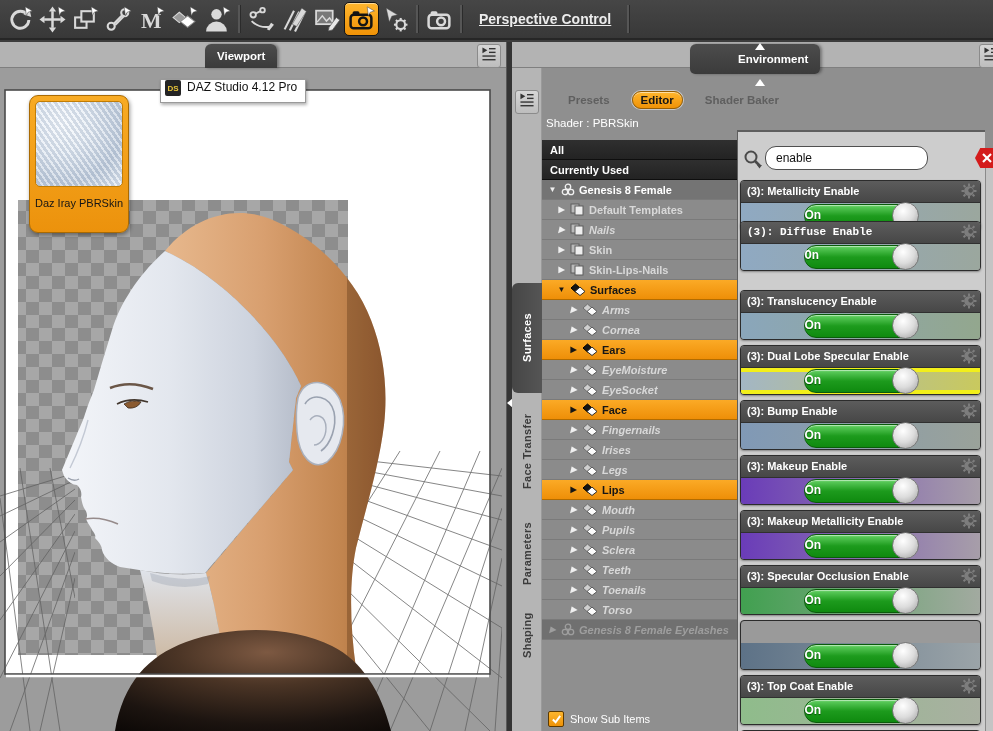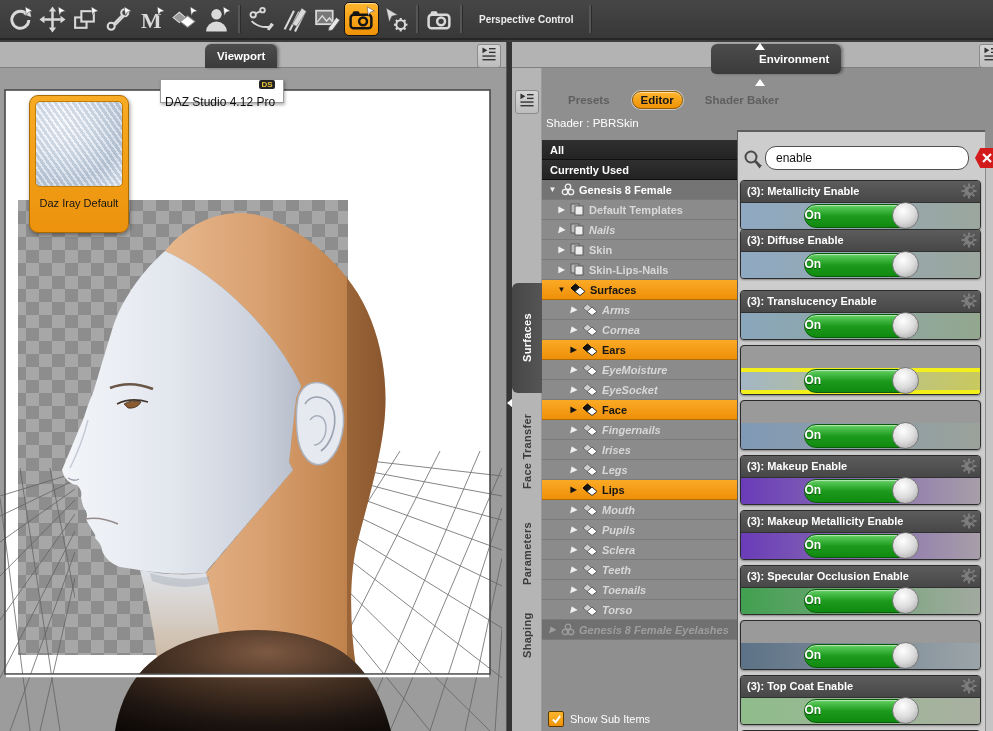--- a/index.html
+++ b/index.html
@@ -9,21 +9,21 @@
 
   
   .toolbar{position:absolute;left:0;top:0;width:993px;height:40px;
            background:linear-gradient(#464646,#383838);border-bottom:2px solid #262626;
            display:flex;align-items:center;padding-left:3px;box-sizing:border-box;}
   .tool{width:33px;height:32px;display:flex;align-items:center;justify-content:center;flex:0 0 auto;}
   .tool svg{width:27px;height:27px;}
   .tool.active{background:linear-gradient(#ffb62e,#ef9207);border:1px solid #141414;border-radius:5px;
                box-shadow:inset 0 1px 0 rgba(255,255,255,.5);}
   .tb-sep{width:2px;height:28px;background:#565656;border-right:1px solid #2b2b2b;margin:0 4px;flex:0 0 auto;}
-  .tb-label{color:#ececec;font-size:10px;font-weight:bold;padding:0 12px;white-space:nowrap;}
+  .tb-label{color:#ececec;font-size:14px;font-weight:bold;padding:0 12px;white-space:nowrap;text-decoration:underline;}
 
   
   .left-pane{position:absolute;left:0;top:42px;width:506px;height:689px;}
   .splitter{position:absolute;left:506px;top:42px;width:6px;height:689px;background:#343434;border-left:1px solid #5a5a5a;box-sizing:border-box;}
   .split-arrow{position:absolute;left:0;top:356px;width:0;height:0;
                border-top:5px solid transparent;border-bottom:5px solid transparent;border-right:6px solid #fff;}
   .right-pane{position:absolute;left:512px;top:42px;width:481px;height:689px;}
 
   .tabbar{position:absolute;left:0;top:0;right:0;height:26px;background:#b3b3b3;border-bottom:1px solid #7f7f7f;box-sizing:border-box;}
   .top-tab{position:absolute;top:2px;height:24px;background:linear-gradient(#4c4c4c,#3b3b3b);color:#fff;
@@ -33,21 +33,21 @@
   .panelmenu-btn{position:absolute;top:2px;width:22px;height:22px;background:linear-gradient(#d6d6d6,#bdbdbd);
                  border:1px solid #8b8b8b;border-radius:3px;display:flex;align-items:center;justify-content:center;}
   .panelmenu-btn svg{width:18px;height:18px;}
   .dock-arrow{position:absolute;width:0;height:0;border-left:5px solid transparent;border-right:5px solid transparent;
               border-bottom:7px solid #fff;z-index:4;}
 
   
   .viewport{position:absolute;left:0;top:26px;right:0;bottom:0;background:#9c9c9c;overflow:hidden;}
   .viewport svg.scene{position:absolute;left:0;top:0;}
   .tooltip{position:absolute;left:160px;top:11px;height:22px;background:#fff;border:1px solid #9a9a9a;
-           display:flex;align-items:flex-end;gap:6px;padding:0 8px 0 4px;box-shadow:1px 2px 3px rgba(0,0,0,.3);z-index:6;flex-direction:column;}
+           display:flex;align-items:flex-start;gap:6px;padding:0 8px 0 4px;box-shadow:1px 2px 3px rgba(0,0,0,.3);z-index:6;}
   .tooltip .dslogo{width:16px;height:16px;background:#242424;color:#e8c43a;font-size:8px;font-weight:bold;
                    display:flex;align-items:center;justify-content:center;border-radius:2px;}
   .tooltip .tip-text{font-size:12px;color:#111;white-space:nowrap;}
   .shader-card{position:absolute;left:29px;top:27px;width:98px;height:136px;background:linear-gradient(#f8ab24,#ec920c);
                border:1px solid #a96a02;border-radius:9px;box-shadow:1px 2px 4px rgba(0,0,0,.4);z-index:5;}
   .shader-thumb{margin:5px auto 0 auto;width:86px;height:84px;border-radius:5px;border:1px solid #c17c04;
       background:
         repeating-linear-gradient(55deg, rgba(255,255,255,.40) 0 2px, rgba(150,165,185,.30) 2px 5px),
         radial-gradient(circle at 30% 25%, #f4f8fd 0%, #dfe7f1 35%, #bcc9da 70%, #e6edf5 100%);}
   .shader-card .card-label{margin-top:10px;text-align:center;font-size:11px;color:#151515;}
@@ -80,21 +80,21 @@
   .checkbox{width:14px;height:14px;background:linear-gradient(#fdb62e,#ee9207);border:1px solid #5d3a00;border-radius:2px;
             display:flex;align-items:center;justify-content:center;}
   .tree-footer .cb-label{font-size:11px;color:#fff;}
 
   .tree-props-divider{position:absolute;left:225px;top:62px;width:1px;bottom:0;background:#5e5e5e;}
 
   .props{position:absolute;left:226px;top:62px;width:247px;bottom:0;background:#cdcdcd;border-top:2px solid #5e5e5e;box-sizing:border-box;}
   .scroll-strip{position:absolute;left:473px;top:88px;width:8px;bottom:0;background:#c4c4c4;border-left:1px solid #8a8a8a;box-sizing:border-box;}
 
   .search-mag{position:absolute;left:4px;top:16px;width:22px;height:22px;}
-  .search-input{position:absolute;left:27px;top:14px;width:204px;height:24px;box-sizing:border-box;
+  .search-input{position:absolute;left:27px;top:14px;width:163px;height:24px;box-sizing:border-box;
                 border:1.5px solid #4f4f4f;border-radius:11px;padding:0 10px;font-size:12px;
                 font-family:"Liberation Sans",sans-serif;color:#111;background:#fff;outline:none;}
   .search-clear{position:absolute;left:237px;top:16px;width:24px;height:20px;background:#d41b1b;
                 clip-path:polygon(0 50%,22% 0,100% 0,100% 100%,22% 100%);display:flex;align-items:center;justify-content:center;z-index:5;}
   .search-clear svg{width:10px;height:10px;}
 
   .prop-card{position:absolute;left:2px;width:241px;height:50px;border:1px solid #2c2c2c;border-radius:4px;
              overflow:hidden;background:#9a9a9a;box-shadow:0 1px 2px rgba(0,0,0,.35);box-sizing:border-box;}
   .prop-head{height:21px;background:linear-gradient(#5c5c5c,#474747);color:#fff;font-size:11px;font-weight:bold;
              line-height:21px;padding:0 6px;position:relative;border-bottom:1px solid #303030;}
@@ -359,37 +359,37 @@
         <path d="M310,352 C316,344 326,348 326,360 C326,370 320,377 314,377" fill="none" stroke="#a8afbc" stroke-width="1.4"></path>
 
         <path d="M115,663 C123,615 148,588 186,574 C232,557 292,558 332,578 C362,593 381,623 391,663 Z" fill="url(#torsoGrad)"></path>
 
         <rect x="5" y="22" width="485" height="584" fill="none" stroke="#4a4a4a" stroke-width="1.6"></rect>
         <line x1="6" y1="608" x2="489" y2="608" stroke="#ffffff" stroke-width="2.4"></line>
       </svg>
 
       <div class="shader-card">
         <div class="shader-thumb"></div>
-        <div class="card-label">Daz Iray Default</div>
+        <div class="card-label">Daz Iray PBRSkin</div>
       </div>
 
       <div class="tooltip">
         <span class="dslogo">DS</span>
         <span class="tip-text">DAZ Studio 4.12 Pro</span>
       </div>
     </div>
   </div>
 
   <div class="splitter">
     <div class="split-arrow"></div>
   </div>
 
   <div class="right-pane">
     <div class="tabbar">
-      <div class="top-tab env-tab" style="left:199px;padding-left:48px;">Environment</div>
+      <div class="top-tab env-tab" style="left:178px;padding-left:48px;">Environment</div>
       <div class="panelmenu-btn" style="right:-10px;">
         <span><svg viewBox="0 0 22 22">
               <path d="M3,3 l6,3.5 -6,3.5z" fill="#333"></path>
               <g stroke="#333" stroke-width="1.7">
                 <line x1="11" y1="4.5" x2="19" y2="4.5"></line>
                 <line x1="11" y1="9" x2="19" y2="9"></line>
                 <line x1="3" y1="13.5" x2="19" y2="13.5"></line>
                 <line x1="3" y1="18" x2="19" y2="18"></line>
               </g>
             </svg></span>
@@ -712,21 +712,21 @@
                       <rect x="11.2" y="2.2" width="2.6" height="2" transform="rotate(-45 12.5 3.2)"></rect>
                     </g>
                   </svg></span></div>
               <div class="prop-track" style="background: linear-gradient(90deg, rgb(143, 169, 194), rgb(155, 167, 158));">
                 <div class="toggle">
                   <span class="on">On</span>
                   <div class="knob"></div>
                 </div>
               </div>
             </div>
-            <div class="prop-card" style="top: 97px;">
+            <div class="prop-card" style="top: 89px; font-family: Liberation Mono, monospace;">
               <div class="prop-head"><span>(3): Diffuse Enable</span><span class="prop-gear"><svg viewBox="0 0 16 16" width="16" height="16">
                     <g fill="#7d7d7d">
                       <path d="M8,3.2 a4.8,4.8 0 1 0 0.001,0z M8,5.7 a2.3,2.3 0 1 1 -0.001,0.001z"></path>
                       <rect x="7" y="0.5" width="2" height="3"></rect>
                       <rect x="7" y="12.5" width="2" height="3"></rect>
                       <rect x="0.5" y="7" width="3" height="2"></rect>
                       <rect x="12.5" y="7" width="3" height="2"></rect>
                       <rect x="2.2" y="2.2" width="2.6" height="2" transform="rotate(45 3.5 3.2)"></rect>
                       <rect x="11.2" y="11.4" width="2.6" height="2" transform="rotate(45 12.5 12.4)"></rect>
                       <rect x="2.2" y="11.4" width="2.6" height="2" transform="rotate(-45 3.5 12.4)"></rect>
@@ -755,28 +755,54 @@
                     </g>
                   </svg></span></div>
               <div class="prop-track" style="background: linear-gradient(90deg, rgb(138, 166, 187), rgb(147, 167, 142));">
                 <div class="toggle">
                   <span class="on">On</span>
                   <div class="knob"></div>
                 </div>
               </div>
             </div>
             <div class="prop-card" style="top: 213px;">
+              <div class="prop-head"><span>(3): Dual Lobe Specular Enable</span><span class="prop-gear"><svg viewBox="0 0 16 16" width="16" height="16">
+                    <g fill="#7d7d7d">
+                      <path d="M8,3.2 a4.8,4.8 0 1 0 0.001,0z M8,5.7 a2.3,2.3 0 1 1 -0.001,0.001z"></path>
+                      <rect x="7" y="0.5" width="2" height="3"></rect>
+                      <rect x="7" y="12.5" width="2" height="3"></rect>
+                      <rect x="0.5" y="7" width="3" height="2"></rect>
+                      <rect x="12.5" y="7" width="3" height="2"></rect>
+                      <rect x="2.2" y="2.2" width="2.6" height="2" transform="rotate(45 3.5 3.2)"></rect>
+                      <rect x="11.2" y="11.4" width="2.6" height="2" transform="rotate(45 12.5 12.4)"></rect>
+                      <rect x="2.2" y="11.4" width="2.6" height="2" transform="rotate(-45 3.5 12.4)"></rect>
+                      <rect x="11.2" y="2.2" width="2.6" height="2" transform="rotate(-45 12.5 3.2)"></rect>
+                    </g>
+                  </svg></span></div>
               <div class="prop-track" style="background: linear-gradient(90deg, rgb(163, 182, 196), rgb(201, 201, 94)); box-shadow: rgb(242, 239, 26) 0px 4px 0px inset, rgb(242, 239, 26) 0px -4px 0px inset;">
                 <div class="toggle">
                   <span class="on">On</span>
                   <div class="knob"></div>
                 </div>
               </div>
             </div>
             <div class="prop-card" style="top: 268px;">
+              <div class="prop-head"><span>(3): Bump Enable</span><span class="prop-gear"><svg viewBox="0 0 16 16" width="16" height="16">
+                    <g fill="#7d7d7d">
+                      <path d="M8,3.2 a4.8,4.8 0 1 0 0.001,0z M8,5.7 a2.3,2.3 0 1 1 -0.001,0.001z"></path>
+                      <rect x="7" y="0.5" width="2" height="3"></rect>
+                      <rect x="7" y="12.5" width="2" height="3"></rect>
+                      <rect x="0.5" y="7" width="3" height="2"></rect>
+                      <rect x="12.5" y="7" width="3" height="2"></rect>
+                      <rect x="2.2" y="2.2" width="2.6" height="2" transform="rotate(45 3.5 3.2)"></rect>
+                      <rect x="11.2" y="11.4" width="2.6" height="2" transform="rotate(45 12.5 12.4)"></rect>
+                      <rect x="2.2" y="11.4" width="2.6" height="2" transform="rotate(-45 3.5 12.4)"></rect>
+                      <rect x="11.2" y="2.2" width="2.6" height="2" transform="rotate(-45 12.5 3.2)"></rect>
+                    </g>
+                  </svg></span></div>
               <div class="prop-track" style="background: linear-gradient(90deg, rgb(128, 153, 182), rgb(154, 162, 154));">
                 <div class="toggle">
                   <span class="on">On</span>
                   <div class="knob"></div>
                 </div>
               </div>
             </div>
             <div class="prop-card" style="top: 323px;">
               <div class="prop-head"><span>(3): Makeup Enable</span><span class="prop-gear"><svg viewBox="0 0 16 16" width="16" height="16">
                     <g fill="#7d7d7d">

